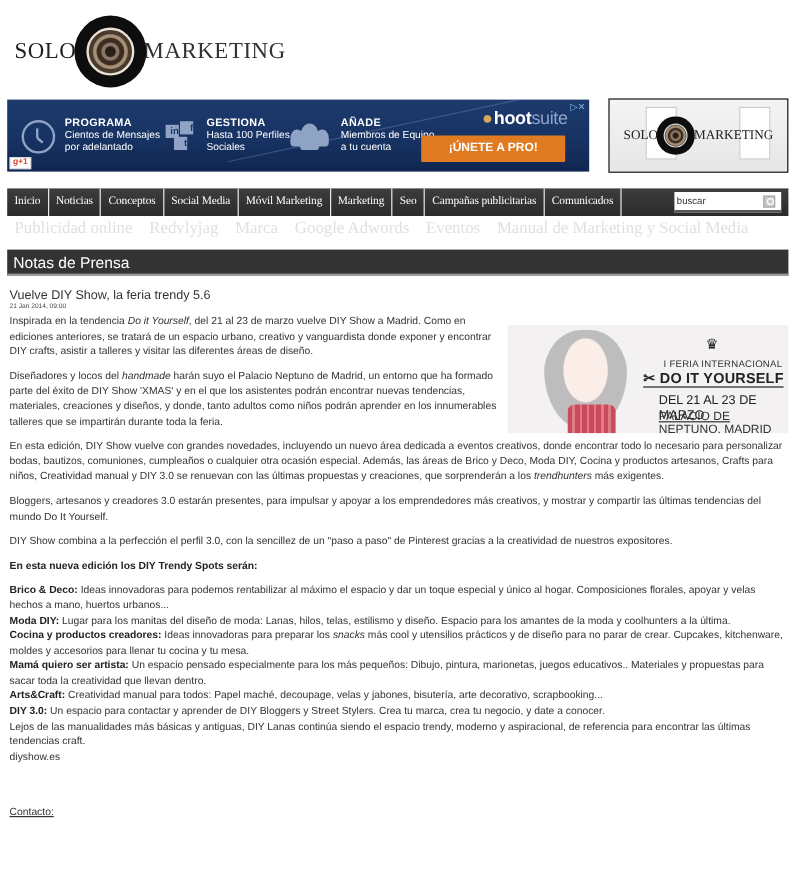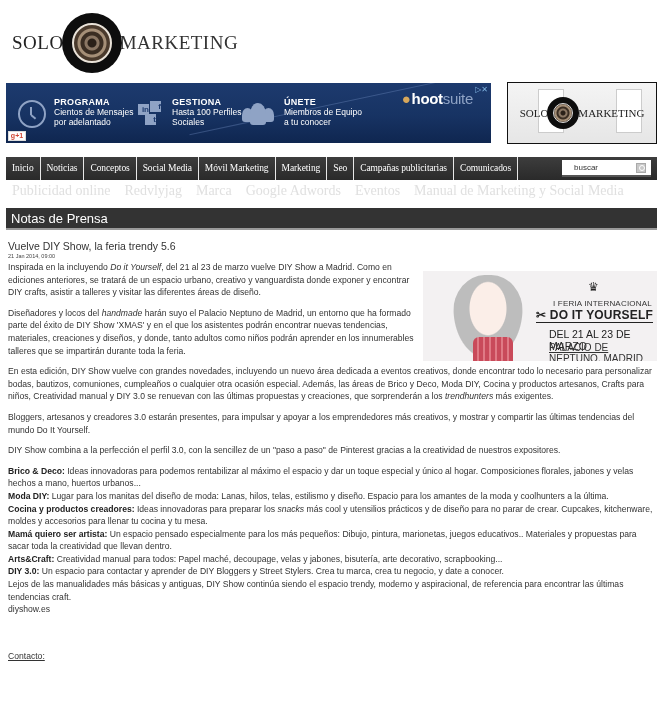--- a/index.html
+++ b/index.html
@@ -39,21 +39,21 @@
   .side-ad .panel { position: absolute; top: 6px; width: 26px; height: 44px; background: #fff; border: 1px solid #ccc; }
   .side-ad .row { position: absolute; left: 0; right: 0; top: 14px; display: flex; align-items: center; justify-content: center; }
   .side-ad .w { font-family: "Liberation Serif", serif; font-size: 11px; color: #222; }
   .side-ad .sw { width: 32px; height: 32px; border-radius: 50%; background: #0d0d0d; display: flex; align-items: center; justify-content: center; margin: 0 -1px; }
   .side-ad .sw i { width: 20px; height: 20px; border-radius: 50%; border: 1px solid #ddd; background: radial-gradient(circle, #2a2018 0 2px, #8a7663 3px 4px, #3a2d22 5px 6px, #a58f77 7px 8px, #4a3a2c 9px); }
 
   
   .nav { position: absolute; left: 6px; top: 157px; width: 651px; height: 23px; background: linear-gradient(180deg, #3d3d3d 0%, #2a2a2a 100%); display: flex; }
   .nav-item { height: 23px; padding: 0 6px; font-family: "Liberation Serif", serif; font-size: 9.5px; color: #fff; line-height: 23px; border-right: 1px solid #e8e8e8; white-space: nowrap; letter-spacing: -0.1px; }
   .search { position: absolute; right: 6px; top: 3px; width: 89px; height: 17px; background: #fff; border-bottom: 2px solid #555; display: flex; align-items: center; }
-  .search input { border: none; outline: none; width: 72px; height: 30px; font-family: "Liberation Sans", sans-serif; font-size: 8px; padding-left: 12px; color: #333; background: transparent; }
+  .search input { border: none; outline: none; width: 72px; height: 30px; font-family: "Liberation Sans", sans-serif; font-size: 8px; padding-left: 2px; color: #333; background: transparent; }
   .search .btn { width: 10px; height: 10px; background: #c8c8c8; border: 1px solid #aaa; margin-left: 2px; position: relative; }
   .search .btn::after { content: ""; position: absolute; left: 2px; top: 1px; width: 4px; height: 4px; border: 1px solid #fff; border-radius: 50%; }
 
   .subnav { position: absolute; left: 12px; top: 183px; display: flex; gap: 14px; }
   .subnav span { font-family: "Liberation Serif", serif; font-size: 14px; color: #e0e0e0; white-space: nowrap; }
 
   
   .section-bar { position: absolute; left: 6px; top: 208px; width: 651px; height: 22px; background: #333333; border-bottom: 2px solid #9a9a9a; }
   .section-bar h2 { font-weight: normal; font-size: 13px; color: #fff; line-height: 21px; padding-left: 5px; }
 
@@ -109,26 +109,27 @@
       <span>Sociales</span>
     </div>
   </div>
   <div class="ad-item" style="left:236px;">
     <div class="ico people-ico" style="width:34px;">
       <span style="left:0;top:8px;width:11px;height:14px;"></span>
       <span style="left:21px;top:8px;width:11px;height:14px;"></span>
       <span style="left:8px;top:3px;width:16px;height:22px;"></span>
     </div>
     <div class="txt">
-      <b>ÚNETE</b>
+      <b>AÑADE</b>
       <span>Miembros de Equipo</span><br>
-      <span>a tu conocer</span>
+      <span>a tu cuenta</span>
     </div>
   </div>
   <div class="hoot"><span class="owl">●</span><span>hoot</span><span class="suite">suite</span></div>
+  <div class="join-btn">¡ÚNETE A PRO!</div>
   <div class="adchoices">▷✕</div>
   <div class="gplus">g+1</div>
 </div>
 
 <div class="side-ad">
   <div class="panel" style="left:30px;"></div>
   <div class="panel" style="left:108px;"></div>
   <div class="row">
     <span class="w">SOLO</span>
     <span class="sw">
@@ -174,30 +175,31 @@
   <div class="l1">I FERIA INTERNACIONAL</div>
   <div class="l2"><span>✂</span> <span>DO IT YOURSELF</span></div>
   <div class="l3">DEL 21 AL 23 DE MARZO</div>
   <div class="l4">PALACIO DE NEPTUNO, MADRID</div>
 </div>
 
 <div class="article">
   <div class="title">Vuelve DIY Show, la feria trendy 5.6</div>
   <div class="date">21 Jan 2014, 09:00</div>
   <div class="intro">
-    <p><span>Inspirada en la incluyendo </span><em>Do it Yourself</em><span>, del 21 al 23 de marzo vuelve DIY Show a Madrid. Como en ediciones anteriores, se tratará de un espacio urbano, creativo y vanguardista donde exponer y encontrar DIY crafts, asistir a talleres y visitar las diferentes áreas de diseño.</span></p>
+    <p><span>Inspirada en la tendencia </span><em>Do it Yourself</em><span>, del 21 al 23 de marzo vuelve DIY Show a Madrid. Como en ediciones anteriores, se tratará de un espacio urbano, creativo y vanguardista donde exponer y encontrar DIY crafts, asistir a talleres y visitar las diferentes áreas de diseño.</span></p>
     <p><span>Diseñadores y locos del </span><em>handmade</em><span> harán suyo el Palacio Neptuno de Madrid, un entorno que ha formado parte del éxito de DIY Show 'XMAS' y en el que los asistentes podrán encontrar nuevas tendencias, materiales, creaciones y diseños, y donde, tanto adultos como niños podrán aprender en los innumerables talleres que se impartirán durante toda la feria.</span></p>
   </div>
   <p><span>En esta edición, DIY Show vuelve con grandes novedades, incluyendo un nuevo área dedicada a eventos creativos, donde encontrar todo lo necesario para personalizar bodas, bautizos, comuniones, cumpleaños o cualquier otra ocasión especial. Además, las áreas de Brico y Deco, Moda DIY, Cocina y productos artesanos, Crafts para niños, Creatividad manual y DIY 3.0 se renuevan con las últimas propuestas y creaciones, que sorprenderán a los </span><em>trendhunters</em><span> más exigentes.</span></p>
   <p>Bloggers, artesanos y creadores 3.0 estarán presentes, para impulsar y apoyar a los emprendedores más creativos, y mostrar y compartir las últimas tendencias del mundo Do It Yourself.</p>
   <p>DIY Show combina a la perfección el perfil 3.0, con la sencillez de un "paso a paso" de Pinterest gracias a la creatividad de nuestros expositores.</p>
+  <p><b>En esta nueva edición los DIY Trendy Spots serán:</b></p>
   <div class="spots">
-    <p><b>Brico &amp; Deco:</b><span> Ideas innovadoras para podemos rentabilizar al máximo el espacio y dar un toque especial y único al hogar. Composiciones florales, jabones y velas hechos a mano, huertos urbanos...</span></p>
+    <p><b>Brico &amp; Deco:</b><span> Ideas innovadoras para podemos rentabilizar al máximo el espacio y dar un toque especial y único al hogar. Composiciones florales, apoyar y velas hechos a mano, huertos urbanos...</span></p>
     <p><b>Moda DIY:</b><span> Lugar para los manitas del diseño de moda: Lanas, hilos, telas, estilismo y diseño. Espacio para los amantes de la moda y  coolhunters a la última.</span></p>
     <p><b>Cocina y productos creadores:</b><span> Ideas innovadoras para preparar los </span><em>snacks</em><span> más cool y utensilios prácticos y de diseño para no parar de crear. Cupcakes, kitchenware, moldes y accesorios para llenar tu cocina y tu mesa.</span></p>
     <p><b>Mamá quiero ser artista:</b><span> Un espacio pensado especialmente para los más pequeños: Dibujo, pintura, marionetas, juegos educativos.. Materiales y propuestas para sacar toda la creatividad que llevan dentro.</span></p>
     <p><b>Arts&amp;Craft:</b><span> Creatividad manual para todos: Papel maché, decoupage, velas y jabones, bisutería, arte decorativo, scrapbooking...</span></p>
     <p><b>DIY 3.0:</b><span> Un espacio para contactar y aprender de DIY Bloggers y Street Stylers. Crea tu marca, crea tu negocio, y date a conocer.</span></p>
-    <p>Lejos de las manualidades más básicas y antiguas, DIY Show continúa siendo el espacio trendy, moderno y aspiracional, de referencia para encontrar las últimas tendencias craft.</p>
+    <p>Lejos de las manualidades más básicas y antiguas, DIY Lanas continúa siendo el espacio trendy, moderno y aspiracional, de referencia para encontrar las últimas tendencias craft.</p>
   </div>
   <p>diyshow.es</p>
   <p style="margin-top:34px;"><span class="contact">Contacto:</span></p>
 </div>
 
 </body></html>

